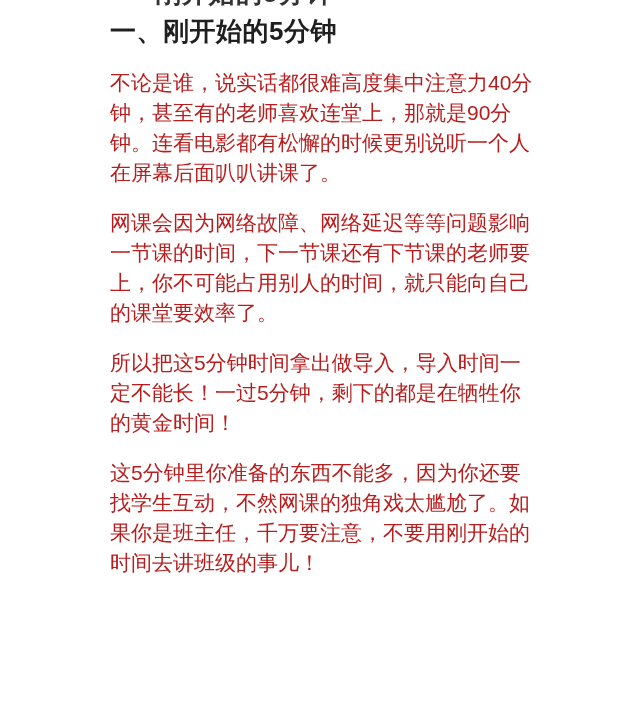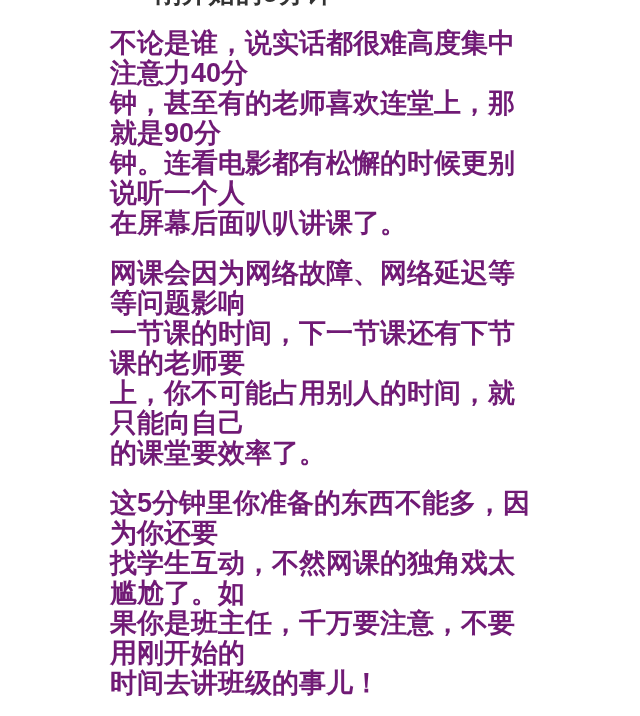--- a/index.html
+++ b/index.html
@@ -36,46 +36,49 @@
   h1.heading {
     margin: 7px 0 0 0;
     font-size: 26px;
     font-weight: 700;
     line-height: 33px;
     letter-spacing: 0.5px;
     color: #1f1f1f;
   }
   p.para {
     margin: 20px 0 0 0;
-    font-size: 27px;
+    font-size: 21px;
     line-height: 30px;
-    color: #701a75;
+    color: #b91c1c;
     white-space: pre-line;
     letter-spacing: 0;
-    font-weight: bold;
   }
 </style>
 </head>
 <body>
 
 <div class="article">
   <div class="clip-line">
     <span>刚开始的5分钟</span>
   </div>
 
+  <h1 class="heading">一、刚开始的5分钟</h1>
 
   <p class="para">不论是谁，说实话都很难高度集中注意力40分
 钟，甚至有的老师喜欢连堂上，那就是90分
 钟。连看电影都有松懈的时候更别说听一个人
 在屏幕后面叭叭讲课了。</p>
 
   <p class="para">网课会因为网络故障、网络延迟等等问题影响
 一节课的时间，下一节课还有下节课的老师要
 上，你不可能占用别人的时间，就只能向自己
 的课堂要效率了。</p>
 
 
+  <p class="para">所以把这5分钟时间拿出做导入，导入时间一
+定不能长！一过5分钟，剩下的都是在牺牲你
+的黄金时间！</p>
 
   <p class="para">这5分钟里你准备的东西不能多，因为你还要
 找学生互动，不然网课的独角戏太尴尬了。如
 果你是班主任，千万要注意，不要用刚开始的
 时间去讲班级的事儿！</p>
 </div>
 
 </body></html>

